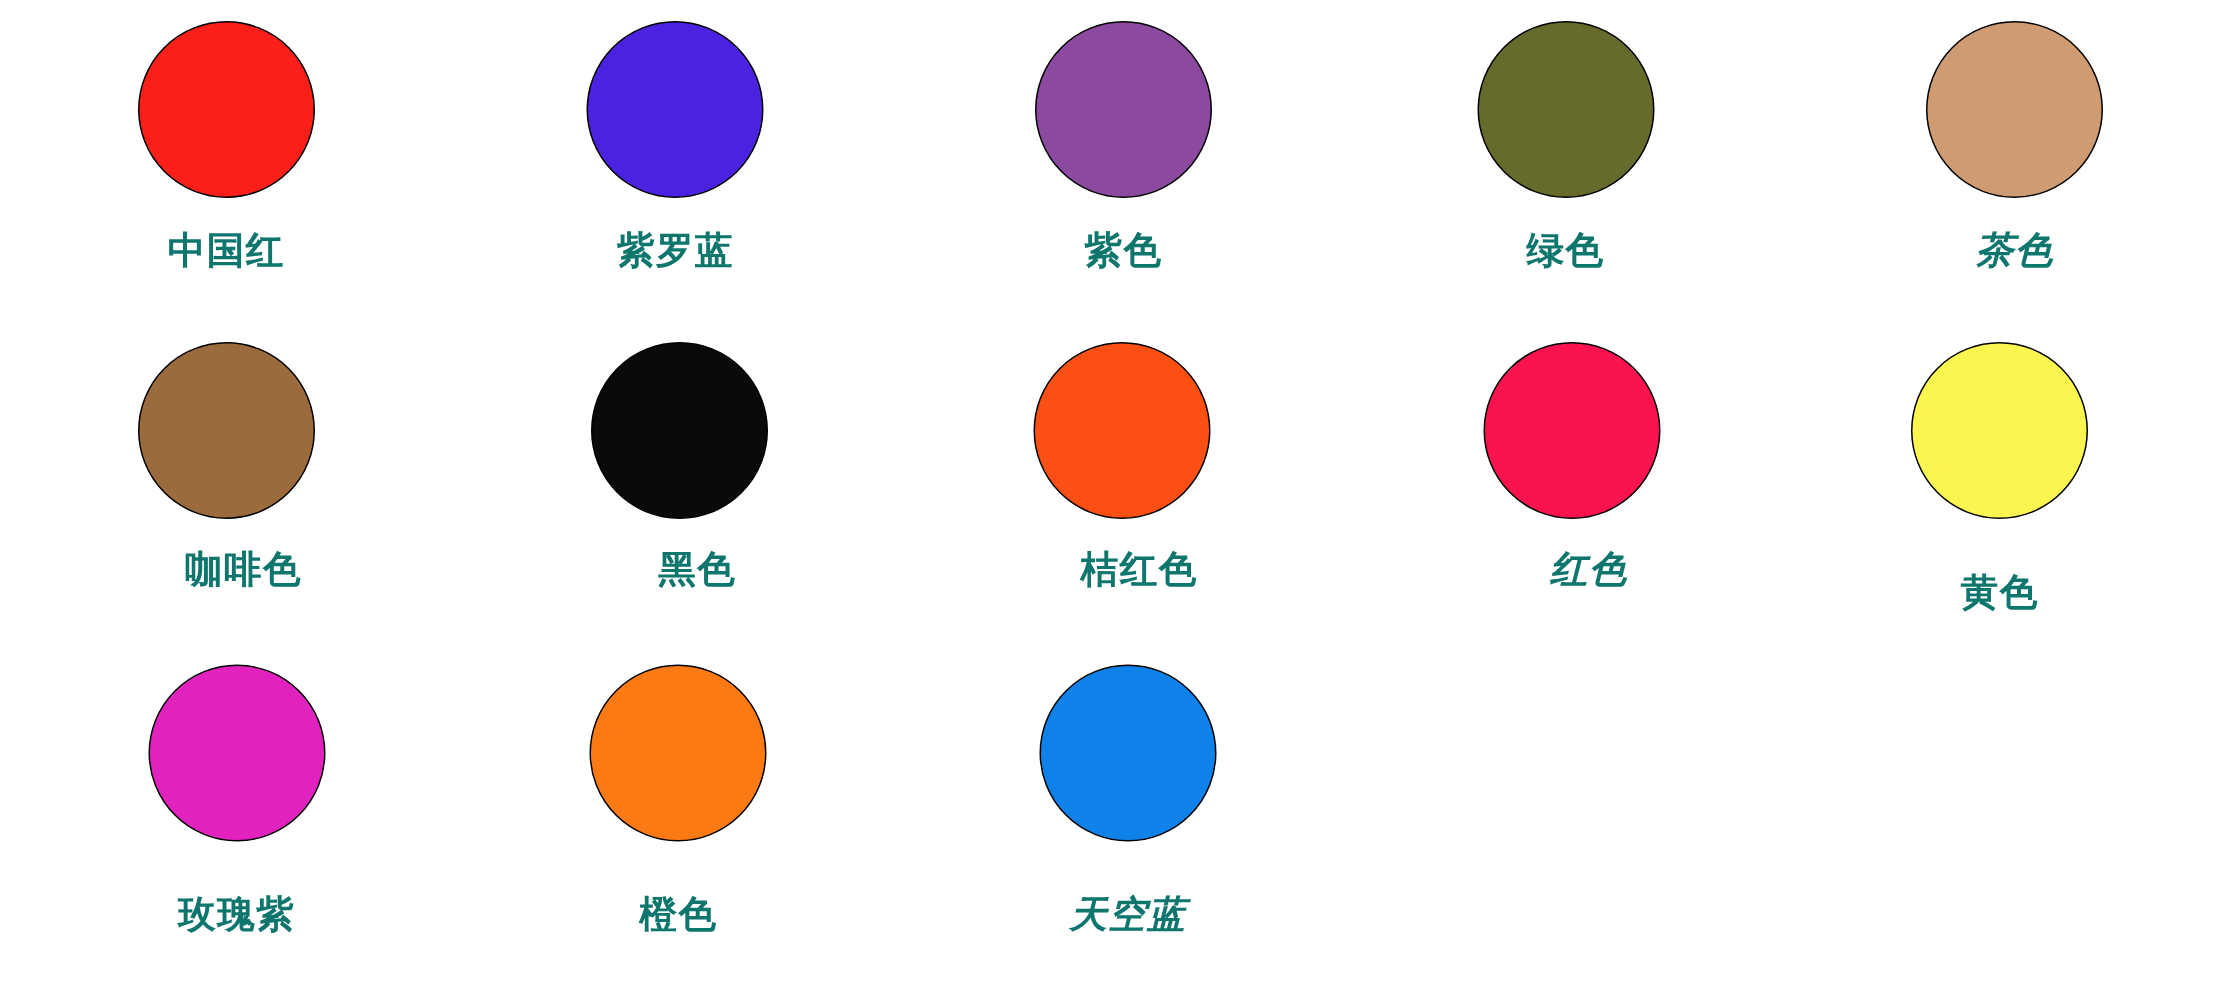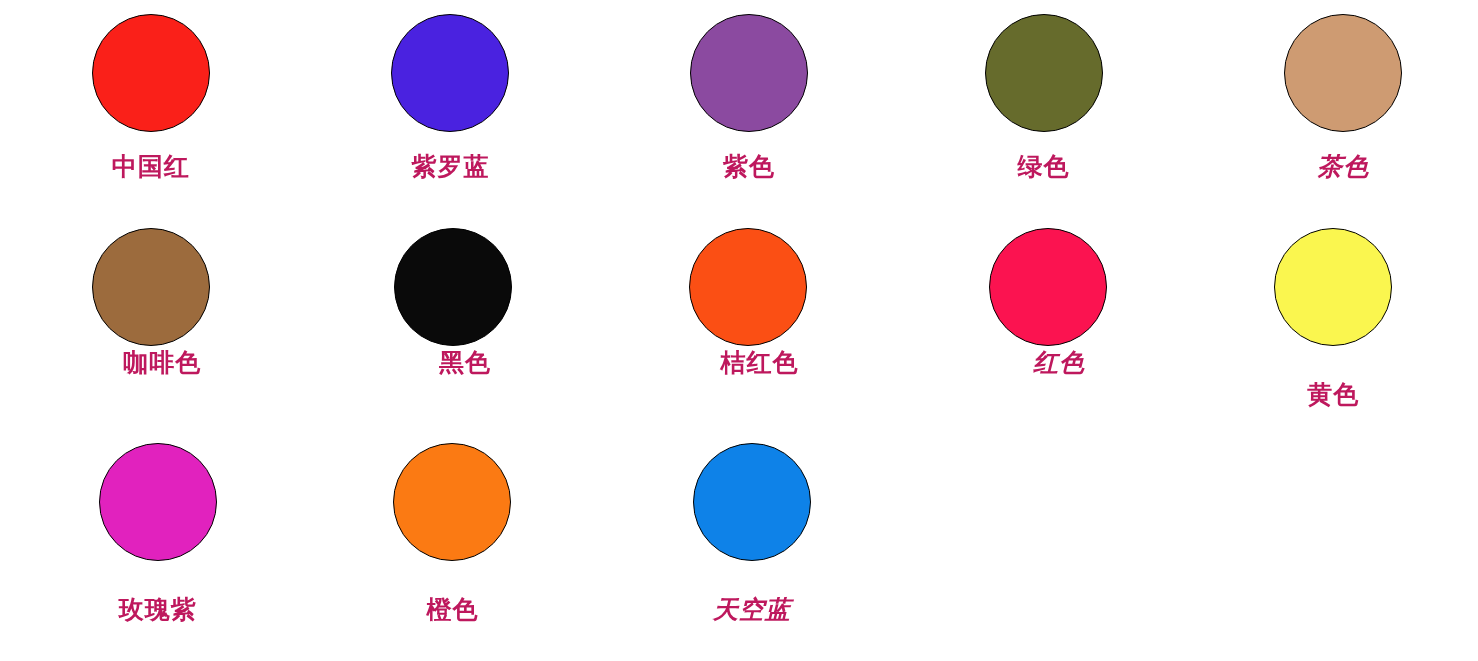--- a/index.html
+++ b/index.html
@@ -41,27 +41,27 @@
     height: 118px;
     border-radius: 50%;
     border: 1px solid #000000;
     box-sizing: border-box;
   }
   .swatch-label {
     margin-top: 22px;
     font-family: "DejaVu Sans", sans-serif;
     font-size: 25px;
     font-weight: bold;
-    color: #be185d;
+    color: #0f766e;
     line-height: 1;
     letter-spacing: 1px;
     white-space: nowrap;
   }
   
-  .row-2 .swatch-label { margin-top: 4px; padding-left: 23px; }
+  .row-2 .swatch-label { margin-top: 21px; padding-left: 23px; }
   .row-3 .swatch-label { margin-top: 36px; }
 </style>
 </head>
 <body>
 
 <div id="swatch-grid">
 
   <div class="swatch-cell col-1 row-1">
     <div class="swatch-disc" style="background: rgb(250, 32, 25);"></div>
     <div class="swatch-label">中国红</div>

